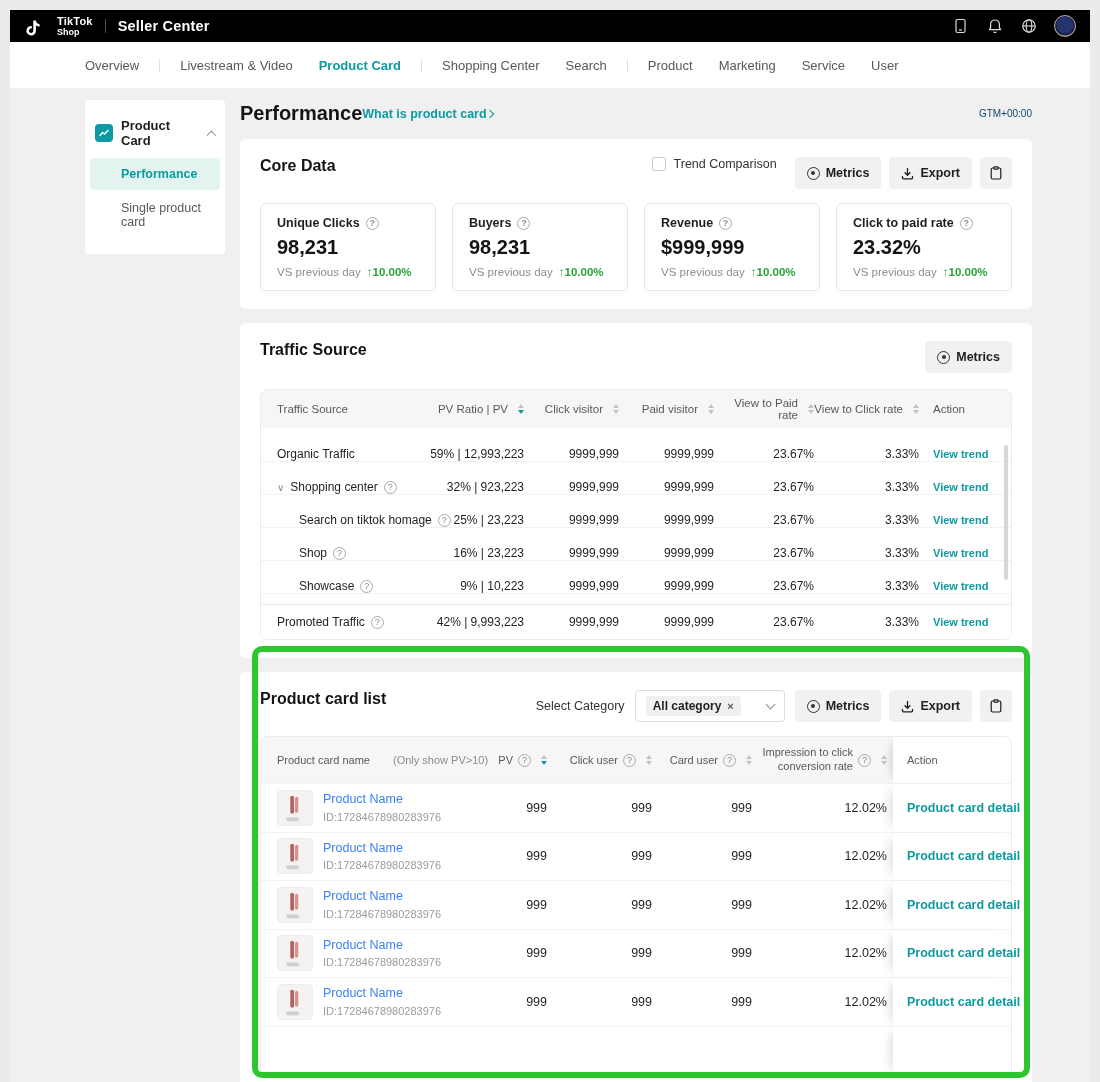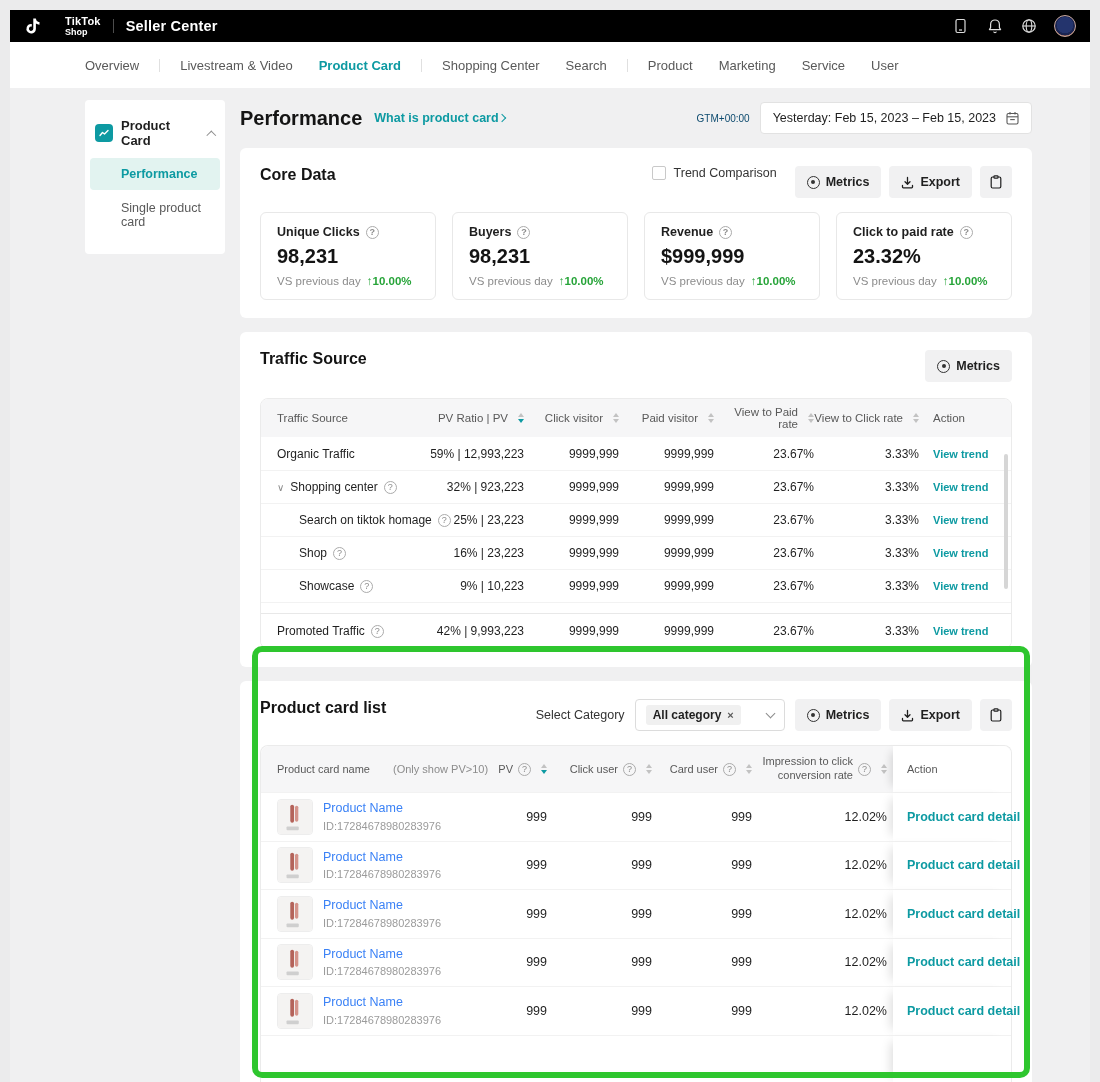--- a/index.html
+++ b/index.html
@@ -1,20 +1,20 @@
 <!DOCTYPE html>
 <html><head>
 <meta charset="utf-8">
 <style>
   *{box-sizing:border-box;margin:0;padding:0}
   html,body{width:1100px;height:1082px;overflow:hidden;background:#ebebec;font-family:"Liberation Sans",sans-serif}
   .frame{position:absolute;left:10px;top:10px;width:1080px;height:1072px;background:#f0f0f1;overflow:hidden}
   
   .topbar{height:32px;background:#000;display:flex;align-items:center;padding:0 14px;color:#fff}
-  .logo{display:flex;align-items:center;gap:23px}
+  .logo{display:flex;align-items:flex-end;gap:15px}
   .logo-note{width:18px;height:18px}
   .logo-text{line-height:1;font-weight:bold}
   .logo-text .l1{font-size:11px;letter-spacing:.2px}
   .logo-text .l2{font-size:9px;margin-top:1px}
   .top-div{width:1px;height:14px;background:#4d4d4d;margin:0 12px}
   .app-title{font-size:14.5px;font-weight:bold;letter-spacing:.2px}
   .top-icons{margin-left:auto;display:flex;align-items:center;gap:17px}
   .tico{width:17px;height:17px;display:flex;align-items:center;justify-content:center}
   .avatar{width:22px;height:22px;border-radius:50%;background:radial-gradient(circle at 50% 45%,#24346d 0 55%,#1a2450 56% 70%,#8a5a50 71% 84%,#d8c8c2 85% 100%);border:1px solid #caa99e}
   
@@ -30,21 +30,21 @@
   .chev{width:7px;height:7px;border-right:1.5px solid #8c8c8c;border-bottom:1.5px solid #8c8c8c;display:inline-block}
   .chev.up{transform:rotate(-135deg);margin-left:auto;margin-top:4px}
   .chev.down{transform:rotate(45deg);margin-top:-3px}
   .chev.right{transform:rotate(-45deg);width:6px;height:6px;border-color:#0d9aa2}
   .sb-item{margin:2px 5px;padding:9px 0 9px 31px;font-size:12.5px;color:#595959;border-radius:4px;cursor:pointer}
   .sb-item.active{background:#e2f3f0;color:#0d9aa2;font-weight:bold}
   .main{flex:1;margin-left:15px;margin-right:48px;max-width:792px}
   
   .pagehead{display:flex;align-items:center;margin:2px 0 14px}
   .pagetitle{font-size:20px;font-weight:bold;color:#141414}
-  .helplink{display:flex;align-items:center;gap:0;margin-left:12px;font-size:12.5px;color:#0d9aa2;font-weight:bold;cursor:pointer}
+  .helplink{display:flex;align-items:center;gap:0;font-size:12.5px;color:#0d9aa2;font-weight:bold;cursor:pointer}
   .tz{margin-left:auto;font-size:10px;color:#0c4a6e}
   .datebox{margin-left:10px;background:#fff;border:1px solid #e2e2e2;border-radius:4px;height:32px;display:flex;align-items:center;gap:10px;padding:0 12px;font-size:12.5px;color:#1f1f1f;cursor:pointer}
   
   .panel{background:#fff;border-radius:6px;padding:18px 20px;margin-bottom:14px}
   .panel-head{display:flex;align-items:flex-start}
   .panel-title{font-size:16px;font-weight:bold;color:#141414}
   .btn{display:flex;align-items:center;gap:6px;height:32px;padding:0 12px;background:#f1f1f2;border:none;border-radius:4px;font-size:12.5px;font-weight:bold;color:#1f1f1f;font-family:inherit;cursor:pointer}
   .btn.square{width:32px;padding:0;justify-content:center}
   .metrics-ico{width:13px;height:13px;border:1.5px solid #333;border-radius:50%;position:relative;flex:none}
   .metrics-ico::after{content:"";position:absolute;left:50%;top:50%;width:4px;height:4px;margin:-2px 0 0 -2px;border-radius:50%;background:#333}
@@ -66,21 +66,21 @@
   .tablebox{margin-top:16px;border:1px solid #ebebeb;border-radius:8px;position:relative;overflow:hidden}
   .thead{display:flex;align-items:center;background:#f6f6f7;padding:0 16px;font-size:11.5px;color:#595959}
   .sorts{display:inline-flex;flex-direction:column;gap:2px;margin-left:5px}
   .tri{width:0;height:0;border-left:3.5px solid transparent;border-right:3.5px solid transparent}
   .tri.up{border-bottom:4px solid #c2c2c2}
   .tri.dn{border-top:4px solid #c2c2c2}
   .sorts.active .tri.dn{border-top-color:#0d9aa2}
   
   .ts-head{height:38px}
   .ts-body{height:176px;overflow:hidden}
-  .ts-row{display:flex;align-items:center;height:33px;padding:0 16px;border-top:1px solid #f2f2f2;font-size:12px;color:#1f1f1f;white-space:nowrap}
+  .ts-row{display:flex;align-items:flex-end;height:33px;padding:0 16px;border-top:1px solid #f2f2f2;font-size:12px;color:#1f1f1f;white-space:nowrap}
   .ts-row:first-child{border-top:none}
   .c-name{flex:1;display:flex;align-items:center;gap:6px;min-width:0}
   .c-name.sub{padding-left:22px}
   .caret{font-size:10px;color:#8c8c8c;cursor:pointer}
   .caret:empty{display:none}
   .hq{width:13px;height:13px;border:1px solid #ababab;border-radius:50%;display:inline-flex;align-items:center;justify-content:center;font-size:9px;color:#8c8c8c;flex:none;cursor:pointer}
   .hq:empty{display:none}
   .c-pv{width:115px;text-align:right}
   .c-click{width:95px;text-align:right}
   .c-paid{width:95px;text-align:right}
@@ -212,30 +212,20 @@
 
     <div class="main">
 
       <div class="pagehead">
         <span class="pagetitle">Performance</span>
         <span class="helplink">
             <span>What is product card</span>
             <span class="chev right"></span>
           </span>
         <span class="tz">GTM+00:00</span>
-        <span class="datebox">
-          <span>Yesterday: Feb 15, 2023  –  Feb 15, 2023</span>
-          <svg width="13" height="14" viewBox="0 0 13 14">
-              <rect x="1" y="2.5" width="11" height="10.5" rx="1.5" fill="none" stroke="#595959" stroke-width="1.1"></rect>
-              <line x1="1" y1="5.8" x2="12" y2="5.8" stroke="#595959" stroke-width="1.1"></line>
-              <line x1="4" y1="1" x2="4" y2="3.6" stroke="#595959" stroke-width="1.1"></line>
-              <line x1="9" y1="1" x2="9" y2="3.6" stroke="#595959" stroke-width="1.1"></line>
-              <line x1="4.2" y1="8.6" x2="8.8" y2="8.6" stroke="#595959" stroke-width="1.1"></line>
-            </svg>
-        </span>
       </div>
 
       <div class="panel">
         <div class="panel-head">
           <span class="panel-title">Core Data</span>
           <span class="checkrow">
             <span class="checkbox"></span>
             <span class="checklabel">Trend Comparison</span>
           </span>
           <div class="gap8">

